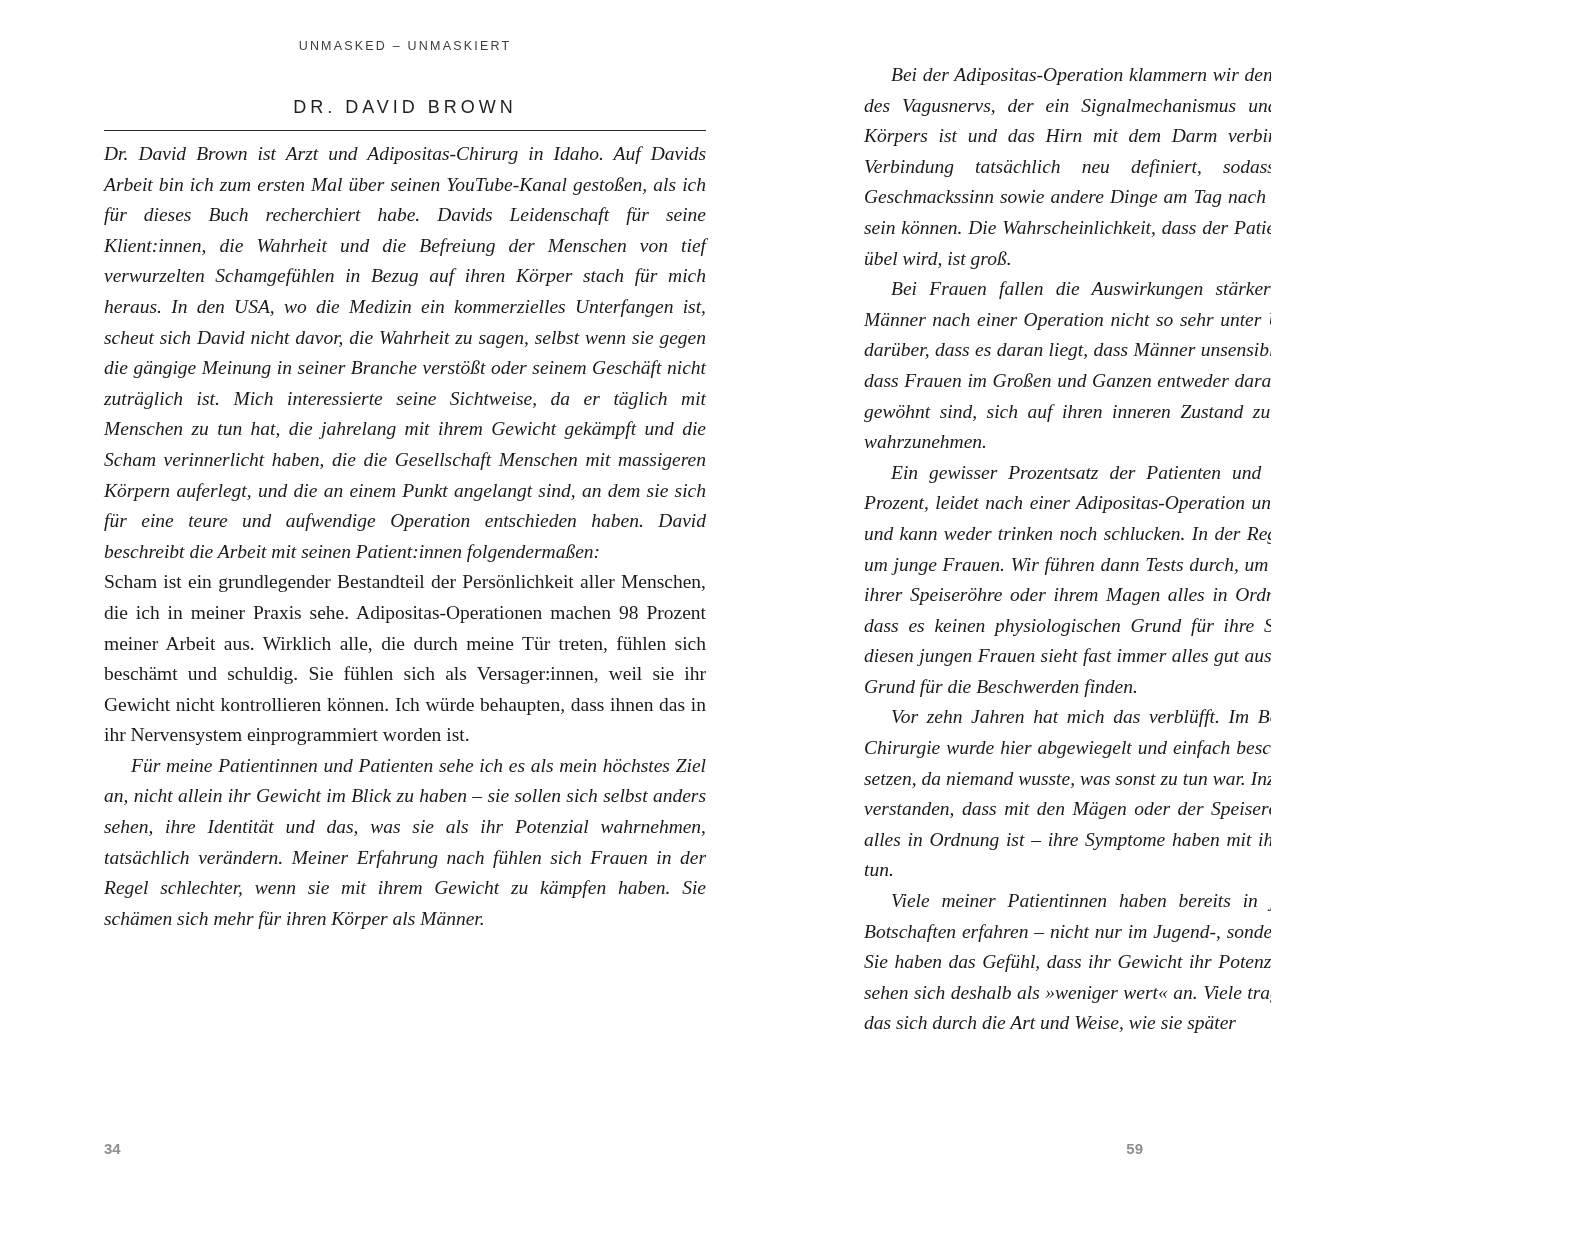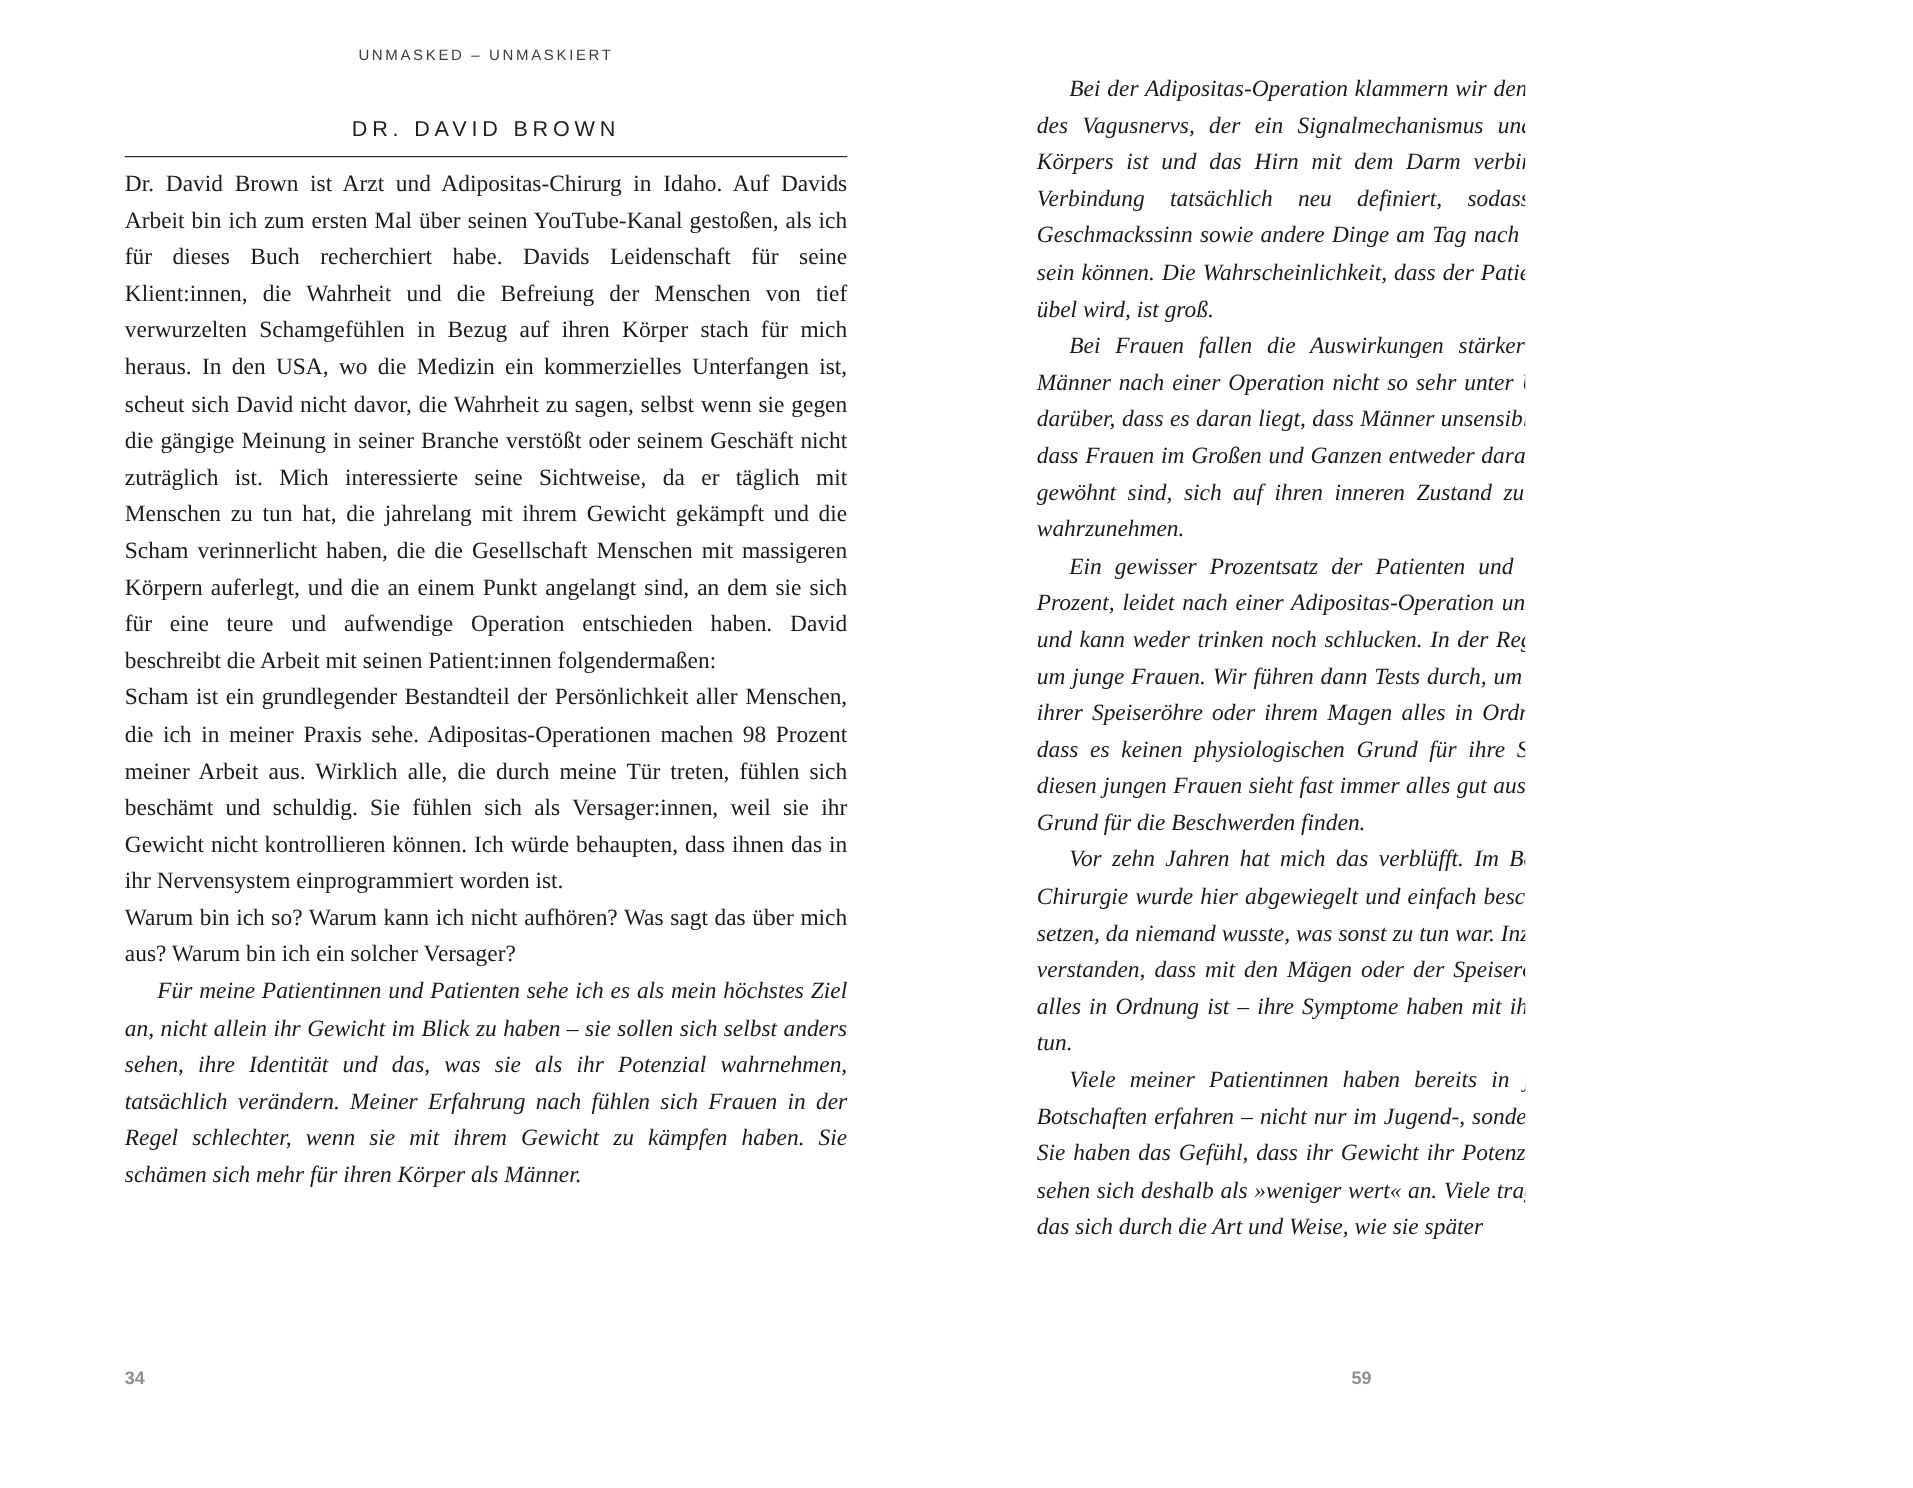--- a/index.html
+++ b/index.html
@@ -54,21 +54,21 @@
   .body-text {
     font-size: 19.5px;
     line-height: 30.6px;
     text-align: justify;
   }
   .body-text p {
     margin: 0;
   }
   .first-block { margin-top: 26px; }
   .gap-after   { margin-bottom: 30.6px; }
-  .italic      { }
+  .italic      { font-style: italic; }
   .indent      { text-indent: 27px; font-style: italic; }
 
   .page-right .body-text { margin-top: 60px; }
 
   .page-number {
     position: absolute;
     top: 1140px;
     font-family: "Liberation Sans", sans-serif;
     font-size: 15px;
     font-weight: 700;
@@ -86,21 +86,20 @@
     <div class="running-header">UNMASKED – UNMASKIERT</div>
 
     <div class="chapter-title">DR. DAVID BROWN</div>
     <hr class="title-rule">
 
     <div class="body-text">
       <p class="first-block italic gap-after">Dr. David Brown ist Arzt und Adipositas-Chirurg in Idaho. Auf Davids Arbeit bin ich zum ersten Mal über seinen YouTube-Kanal gestoßen, als ich für dieses Buch recherchiert habe. Davids Leidenschaft für seine Klient:innen, die Wahrheit und die Befreiung der Menschen von tief verwurzelten Schamgefühlen in Bezug auf ihren Körper stach für mich heraus. In den USA, wo die Medizin ein kommerzielles Unterfangen ist, scheut sich David nicht davor, die Wahrheit zu sagen, selbst wenn sie gegen die gängige Meinung in seiner Branche verstößt oder seinem Geschäft nicht zuträglich ist. Mich interessierte seine Sichtweise, da er täglich mit Menschen zu tun hat, die jahrelang mit ihrem Gewicht gekämpft und die Scham verinnerlicht haben, die die Gesellschaft Menschen mit massigeren Körpern auferlegt, und die an einem Punkt angelangt sind, an dem sie sich für eine teure und aufwendige Operation entschieden haben. David beschreibt die Arbeit mit seinen Patient:innen folgendermaßen:</p>
 
       <p class="gap-after">Scham ist ein grundlegender Bestandteil der Persönlichkeit aller Menschen, die ich in meiner Praxis sehe. Adipositas-Operationen machen 98 Prozent meiner Arbeit aus. Wirklich alle, die durch meine Tür treten, fühlen sich beschämt und schuldig. Sie fühlen sich als Versager:innen, weil sie ihr Gewicht nicht kontrollieren können. Ich würde behaupten, dass ihnen das in ihr Nervensystem einprogrammiert worden ist.</p>
 
-      <p class="italic">Warum bin ich so? Warum kann ich nicht aufhören? Was sagt das über mich aus? Warum bin ich ein solcher Versager?</p>
 
       <p class="indent">Für meine Patientinnen und Patienten sehe ich es als mein höchstes Ziel an, nicht allein ihr Gewicht im Blick zu haben – sie sollen sich selbst anders sehen, ihre Identität und das, was sie als ihr Potenzial wahrnehmen, tatsächlich verändern. Meiner Erfahrung nach fühlen sich Frauen in der Regel schlechter, wenn sie mit ihrem Gewicht zu kämpfen haben. Sie schämen sich mehr für ihren Körper als Männer.</p>
     </div>
   </div>
 
   <div class="page page-right">
 
     <div class="body-text">
       <p class="indent">Bei der Adipositas-Operation klammern wir den Magen über kleine Äste des Vagusnervs, der ein Signalmechanismus und der größte Nerv des Körpers ist und das Hirn mit dem Darm verbindet. Dadurch wird die Verbindung tatsächlich neu definiert, sodass der Geruchs- und Geschmackssinn sowie andere Dinge am Tag nach der Operation verändert sein können. Die Wahrscheinlichkeit, dass der Patientin oder dem Patienten übel wird, ist groß.</p>
       <p class="indent">Bei Frauen fallen die Auswirkungen stärker aus. Allgemein leiden Männer nach einer Operation nicht so sehr unter Übelkeit. Oft scherze ich darüber, dass es daran liegt, dass Männer unsensibler sind. Ich glaube aber, dass Frauen im Großen und Ganzen entweder darauf eingestellt oder daran gewöhnt sind, sich auf ihren inneren Zustand zu konzentrieren oder ihn wahrzunehmen.</p>

